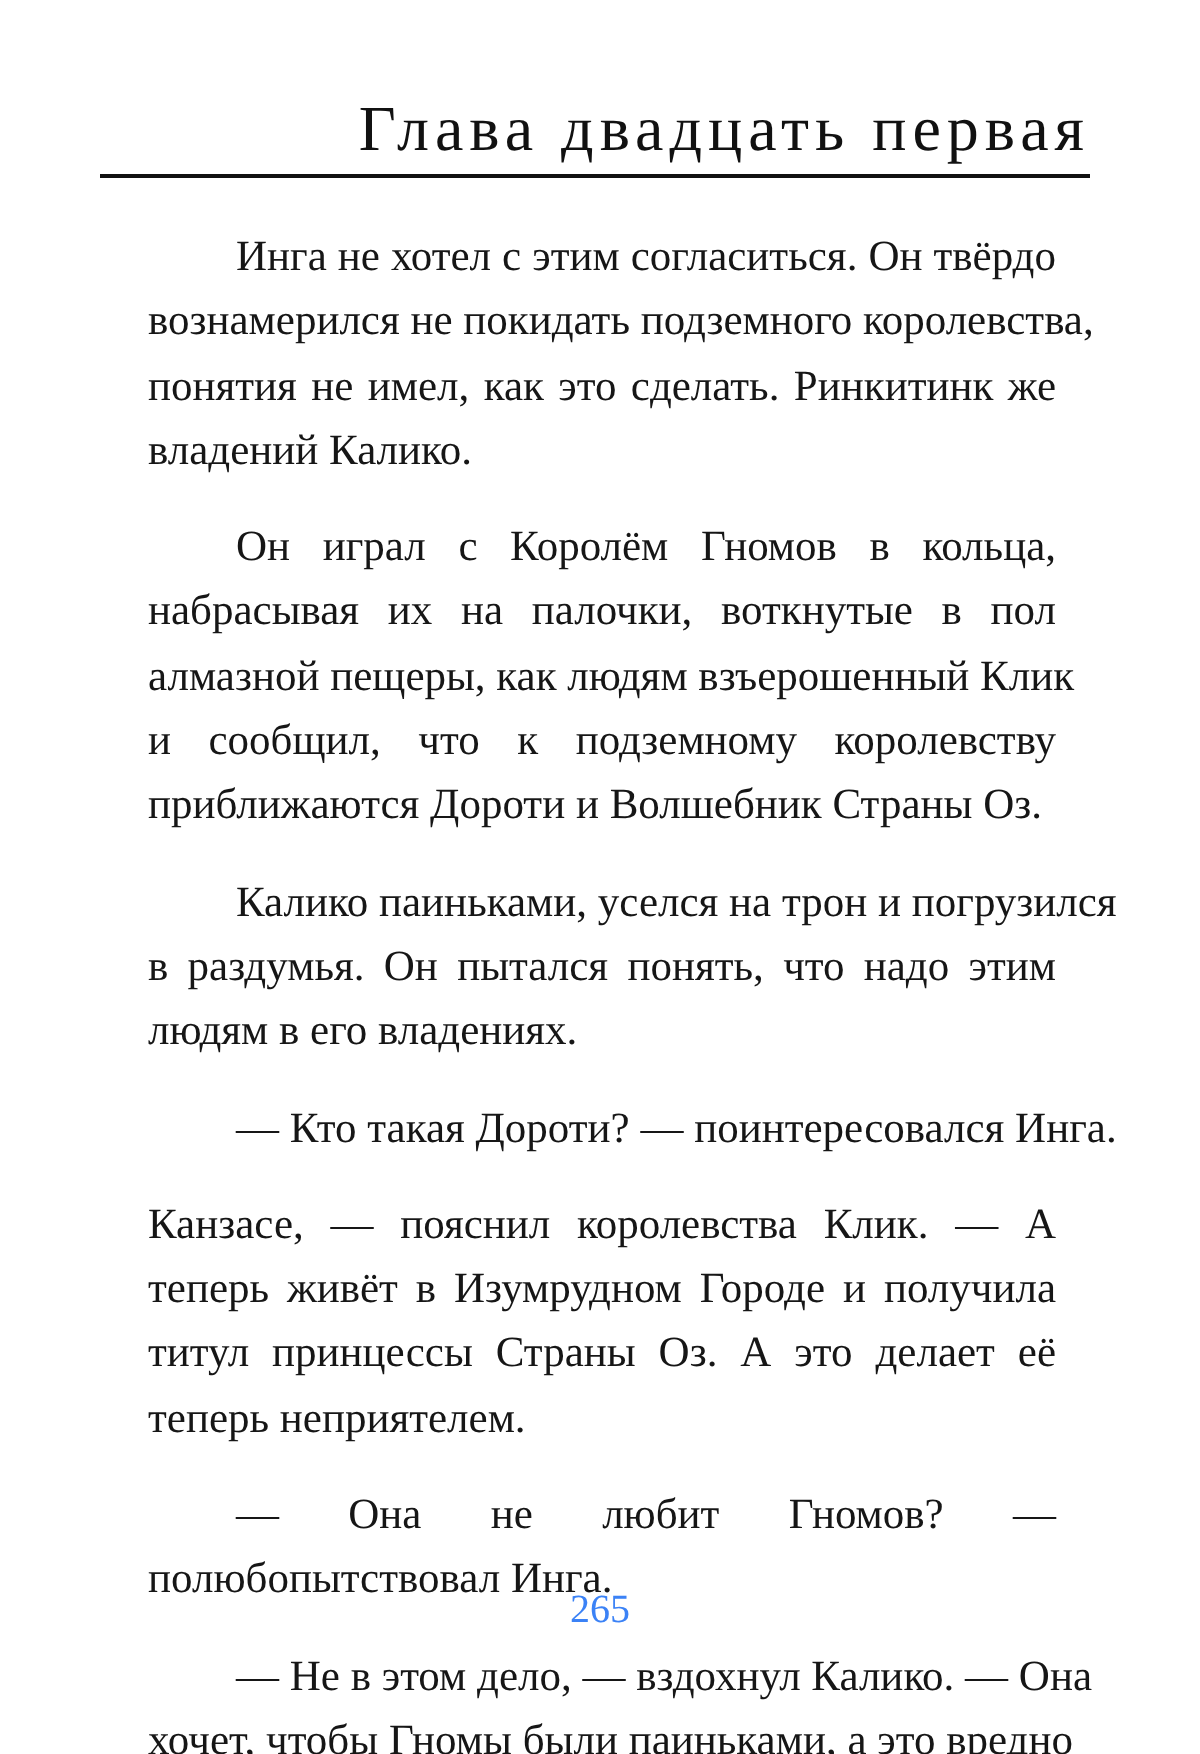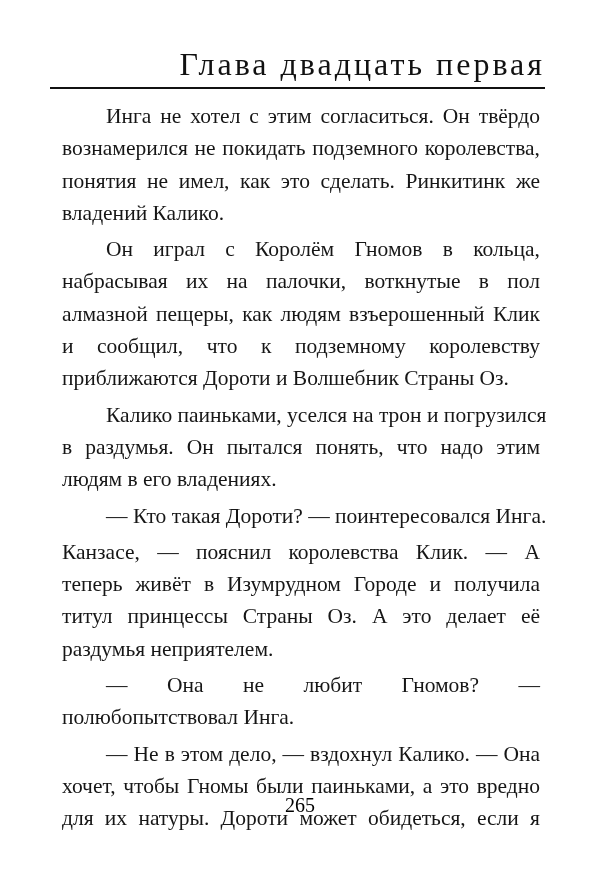--- a/index.html
+++ b/index.html
@@ -14,29 +14,29 @@
   }
   .head-rule {
     position: absolute; left: 50px; width: 495px; top: 87px;
     height: 2px; background: #111;
   }
   .body-text {
     position: absolute; left: 58px; width: 486px; top: 96px;
     font-family: "Liberation Serif", "DejaVu Serif", serif;
     font-size: 21.5px; line-height: 32.3px; color: #161616;
   }
-  .para { margin: 4px; text-align: justify; }
+  .para { margin: 16px; text-align: justify; }
   .line { display: block; white-space: nowrap; text-align: justify; text-align-last: justify; height: 32.3px; }
   .line.last { text-align-last: left; }
   .line.indent { padding-left: 44px; }
   .page-number {
     position: absolute; left: 0; width: 600px; top: 794px;
     text-align: center;
     font-family: "Liberation Serif", "DejaVu Serif", serif;
-    font-size: 20px; color: #000000;
+    font-size: 20px; color: #3b82f6;
   }
 </style>
 </head>
 <body>
 
 <div class="page">
   <div class="running-head">Глава двадцать первая</div>
   <div class="head-rule"></div>
 
   <div class="body-text">
@@ -63,21 +63,21 @@
     </div>
 
     <div class="para">
       <span class="line indent last">— Кто такая Дороти? — поинтересовался Инга.</span>
     </div>
 
     <div class="para">
       <span class="line">Канзасе, — пояснил королевства Клик. — А</span>
       <span class="line">теперь живёт в Изумрудном Городе и получила</span>
       <span class="line">титул принцессы Страны Оз. А это делает её</span>
-      <span class="line last">раздумья неприятелем.</span>
+      <span class="line last">теперь неприятелем.</span>
     </div>
 
     <div class="para">
       <span class="line indent">— Она не любит Гномов? —</span>
       <span class="line last">полюбопытствовал Инга.</span>
     </div>
 
     <div class="para">
       <span class="line indent">— Не в этом дело, — вздохнул Калико. — Она</span>
       <span class="line">хочет, чтобы Гномы были паиньками, а это вредно</span>

